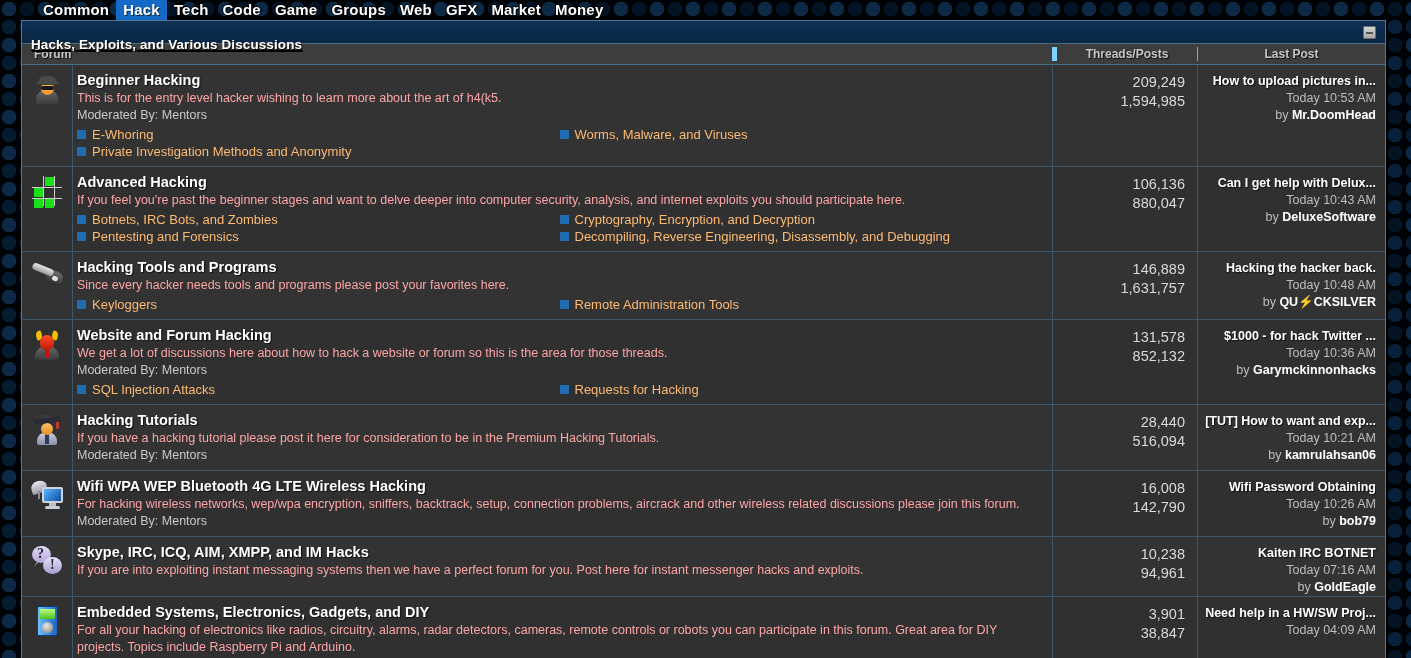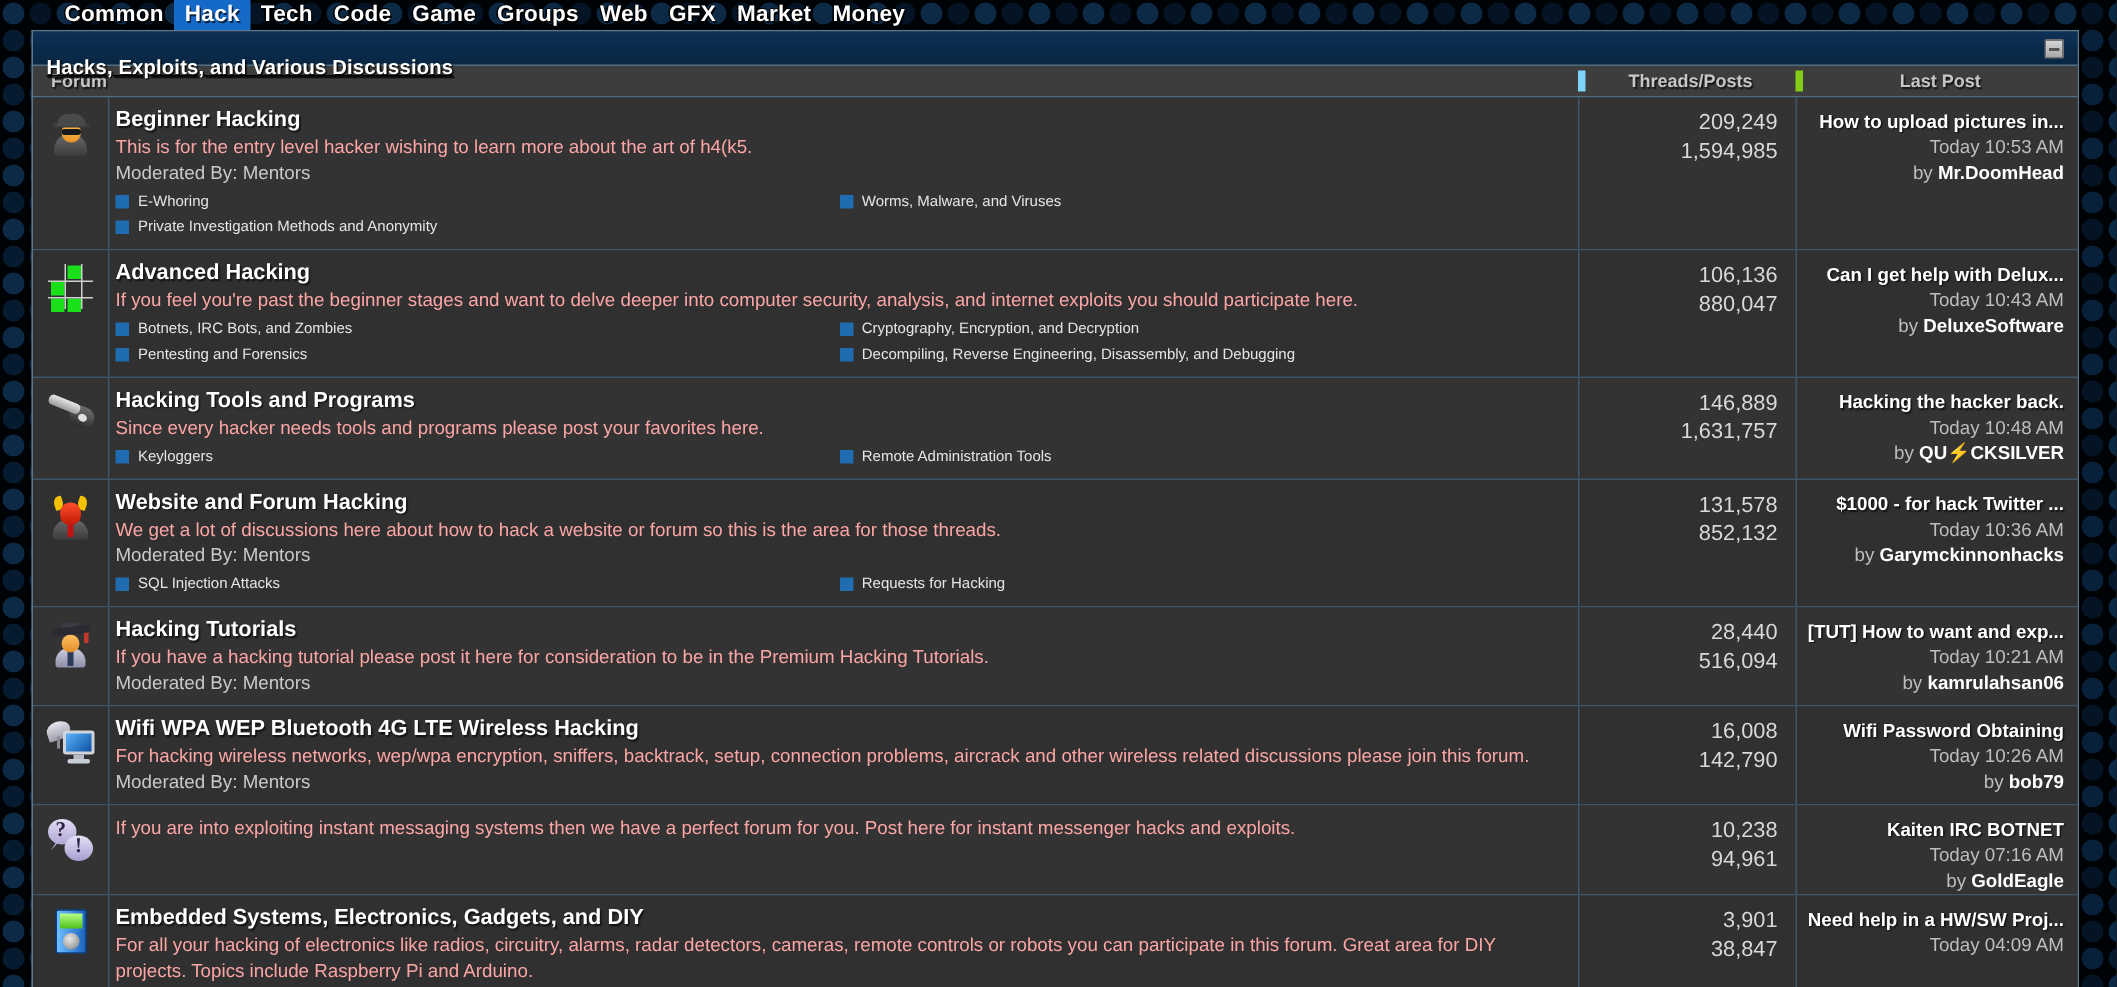--- a/index.html
+++ b/index.html
@@ -100,21 +100,21 @@
     border-bottom: 1px solid #4b6e87;
     display: flex;
     align-items: center;
     font-size: 12px;
     font-weight: bold;
     color: #c6c6c6;
     text-shadow: 1px 1px 1px #111;
   }
   .ch-forum { width: 1030px; padding-left: 12px; }
   .ch-tp    { width: 145px;  text-align: center; border-left: 5px solid #7dd3fc; }
-  .ch-lp    { width: 188px;  text-align: center; border-left: 5px solid #84cc16; }
+  .ch-lp    { width: 188px;  text-align: center; border-left: 1px solid #84cc16; }
 
   
   .row {
     display: flex;
     border-bottom: 1px solid #3c566b;
     background: #333333;
     min-height: 56px;
   }
   .row:nth-child(even) { background: #303030; }
 
@@ -173,22 +173,22 @@
     color: #c9c9c9;
     line-height: 17px;
   }
   .sublist {
     display: flex;
     flex-wrap: wrap;
     padding-top: 2px;
   }
   .subf {
     width: 50%;
-    font-size: 10px;
-    color: #e5e5e5;
+    font-size: 13px;
+    color: #fdba74;
     line-height: 17px;
     display: flex;
     align-items: center;
     cursor: pointer;
   }
   .sq {
     width: 9px; height: 9px;
     background: #1f6cb0;
     margin-right: 6px;
     flex: 0 0 9px;
@@ -512,21 +512,21 @@
       </div>
       <div class="row">
         <div class="c-icon">
           <div class="ico ico-bub">
             <div class="b1"></div>
             <div class="b2"></div>
             <div class="q">?</div>
             <div class="e">!</div>
           </div>
         </div>
-        <div class="c-forum"><div class="f-desc">If you are into exploiting instant messaging systems then we have a perfect forum for you. Post here for instant messenger hacks and exploits.</div></div>
+        <div class="c-forum"><a class="f-title">Skype, IRC, ICQ, AIM, XMPP, and IM Hacks</a><div class="f-desc">If you are into exploiting instant messaging systems then we have a perfect forum for you. Post here for instant messenger hacks and exploits.</div></div>
         <div class="c-tp">
           <div>10,238</div>
           <div>94,961</div>
         </div>
         <div class="c-lp">
           <a class="lp-title">Kaiten IRC BOTNET</a>
           <span class="lp-time">Today 07:16 AM</span>
           <span class="lp-by"><span>by </span><b>GoldEagle</b></span>
         </div>
       </div>

